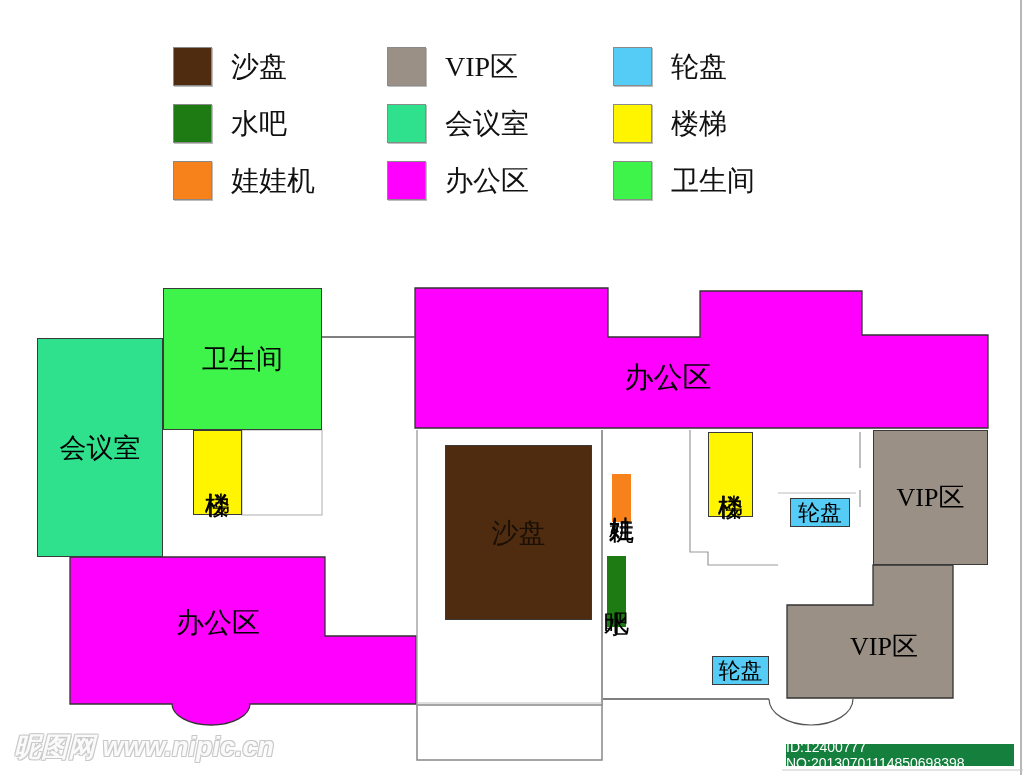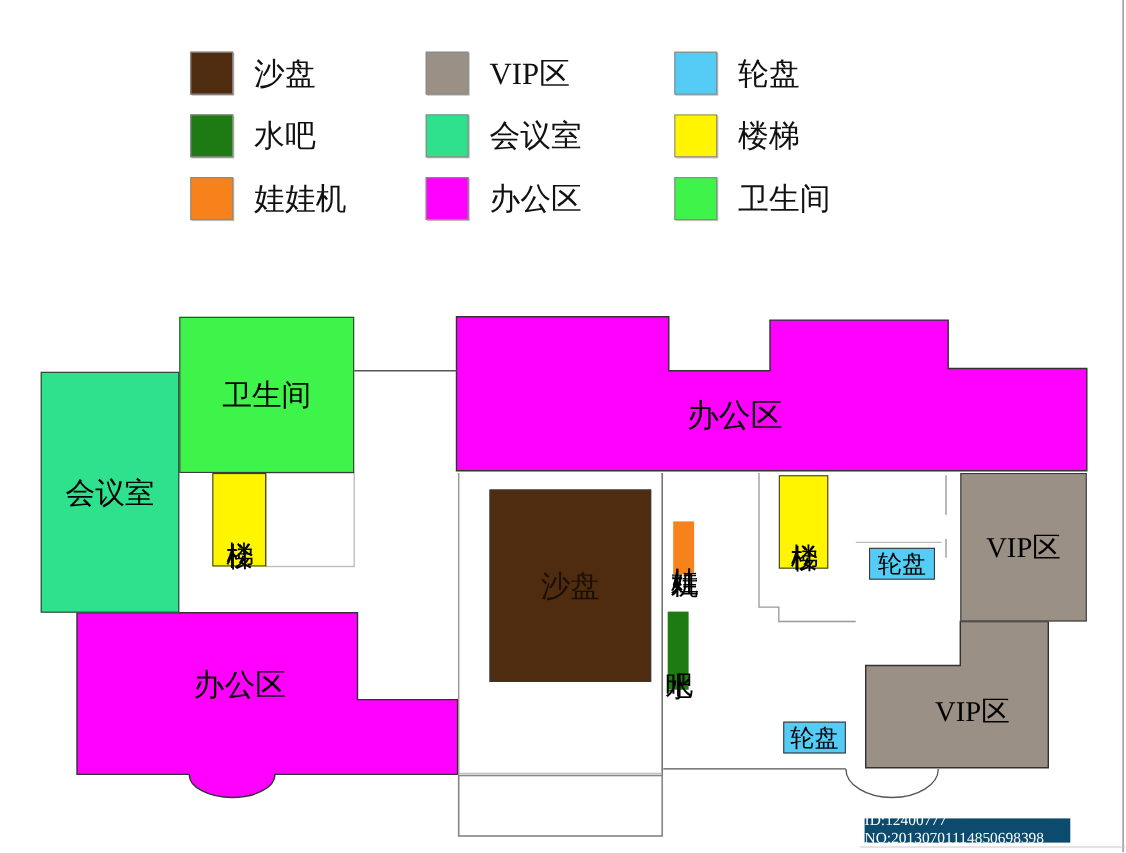--- a/index.html
+++ b/index.html
@@ -12,22 +12,22 @@
         color:#000;pointer-events:none;}
   .vtext{writing-mode:vertical-rl;text-orientation:upright;letter-spacing:1px;line-height:1;}
   .legend-item{position:absolute;z-index:2;display:flex;align-items:center;}
   .swatch{width:39px;height:39px;box-sizing:border-box;border:1px solid #8a8a8a;
           box-shadow:1px 1px 0 #bdbdbd;}
   .legend-label{margin-left:19px;font-size:28px;color:#111;}
   #watermark{position:absolute;left:14px;top:729px;z-index:4;
      font-family:"Liberation Sans","DejaVu Sans",sans-serif;
      font-size:27px;font-weight:bold;font-style:italic;color:#fafafa;
      text-shadow:1px 1px 0 #c9c9c9,-1px -1px 0 #c9c9c9,1px -1px 0 #c9c9c9,-1px 1px 0 #c9c9c9;}
-  #id-bar{position:absolute;left:786px;top:744px;width:187px;height:22px;z-index:4;
-     background:#0c4a6e;color:#fff;font-family:Liberation Serif, serif;
+  #id-bar{position:absolute;left:786px;top:744px;width:228px;height:22px;z-index:4;
+     background:#15803d;color:#fff;font-family:Liberation Sans, sans-serif;
      font-size:14px;display:flex;align-items:center;justify-content:center;}
 </style>
 </head>
 <body>
 
 <div id="canvas">
 
   <svg id="plan-svg" width="1024" height="775" viewBox="0 0 1024 775">
 
     <path d="M415,288 L608,288 L608,337 L700,337 L700,291 L862,291 L862,335 L988,335 L988,428 L415,428 Z" fill="#FF00FF" stroke="#333" stroke-width="1.3"></path>
@@ -134,15 +134,16 @@
   <div class="roomlabel" style="left:836px;top:632px;width:96px;height:28px;font-size:26px;">
     <span>VIP区</span>
   </div>
   <div class="roomlabel" style="left:598px;top:362px;width:140px;height:31px;font-size:29px;">
     <span>办公区</span>
   </div>
   <div class="roomlabel" style="left:148px;top:608px;width:140px;height:30px;font-size:28px;">
     <span>办公区</span>
   </div>
 
+  <div id="watermark">昵图网 www.nipic.cn</div>
   <div id="id-bar">ID:12400777 NO:20130701114850698398</div>
 
 </div>
 
 </body></html>

